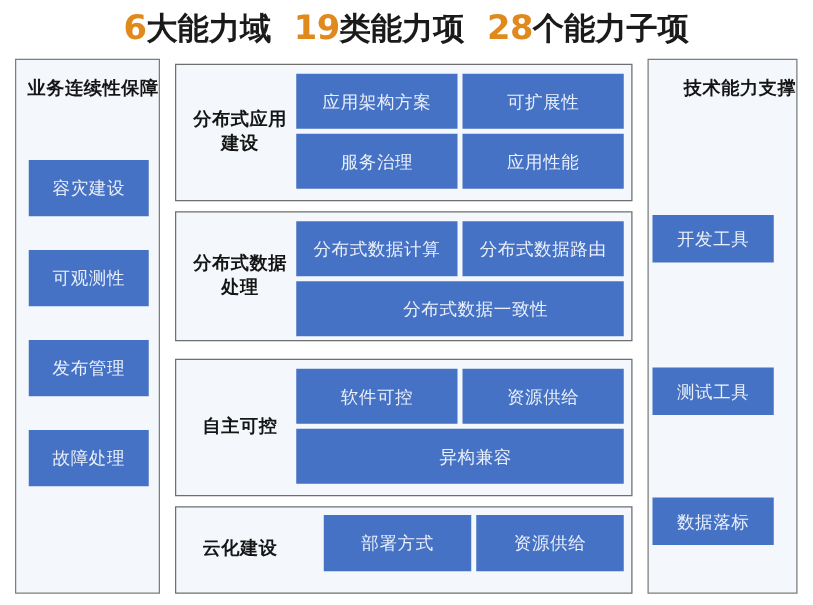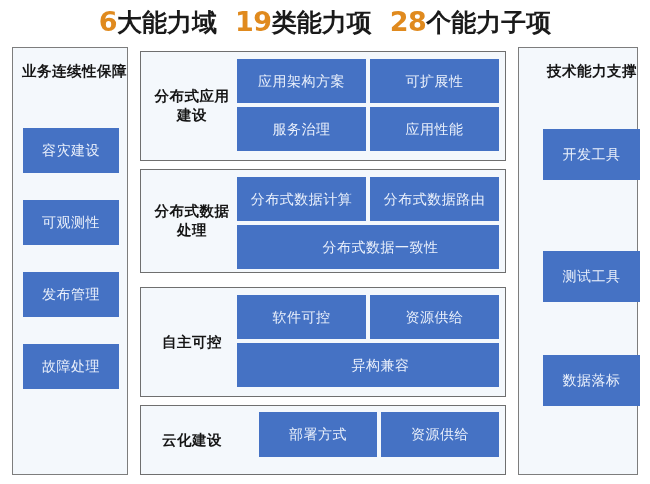--- a/index.html
+++ b/index.html
@@ -78,21 +78,21 @@
     font-size: 14px;
     line-height: 17px;
     letter-spacing: 0.5px;
     box-sizing: border-box;
     padding: 1px 2px;
   }
 
   
   #left-panel .chip  { left: 10px; width: 96px; height: 45px; }
   
-  #right-panel .chip { left: 24px; width: 97px; height: 51px; }
+  #right-panel .chip { left: 3px; width: 97px; height: 38px; margin-top: 43px; }
 
   
   .group {
     position: absolute;
     left: 140px;
     width: 366px;
     background: #f4f8fc;
     border: 1.5px solid #6f6f6f;
     box-sizing: border-box;
   }

